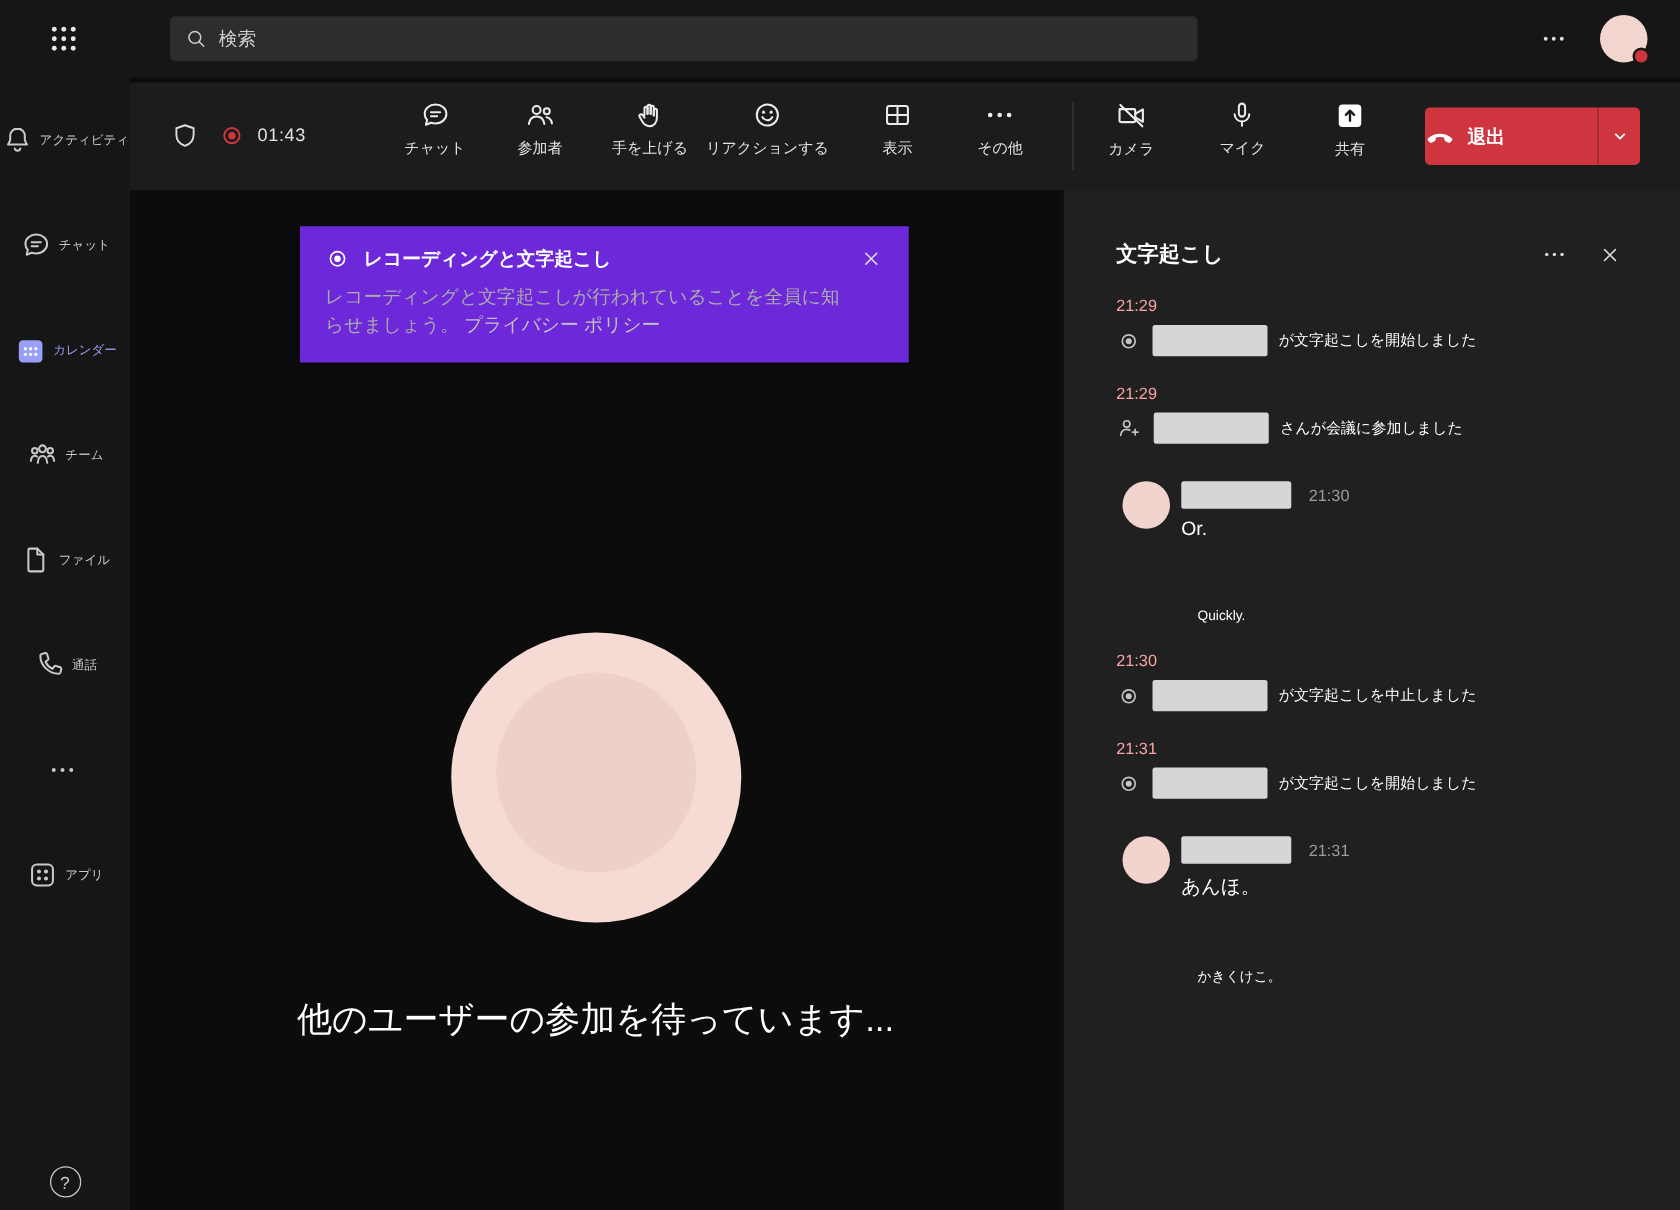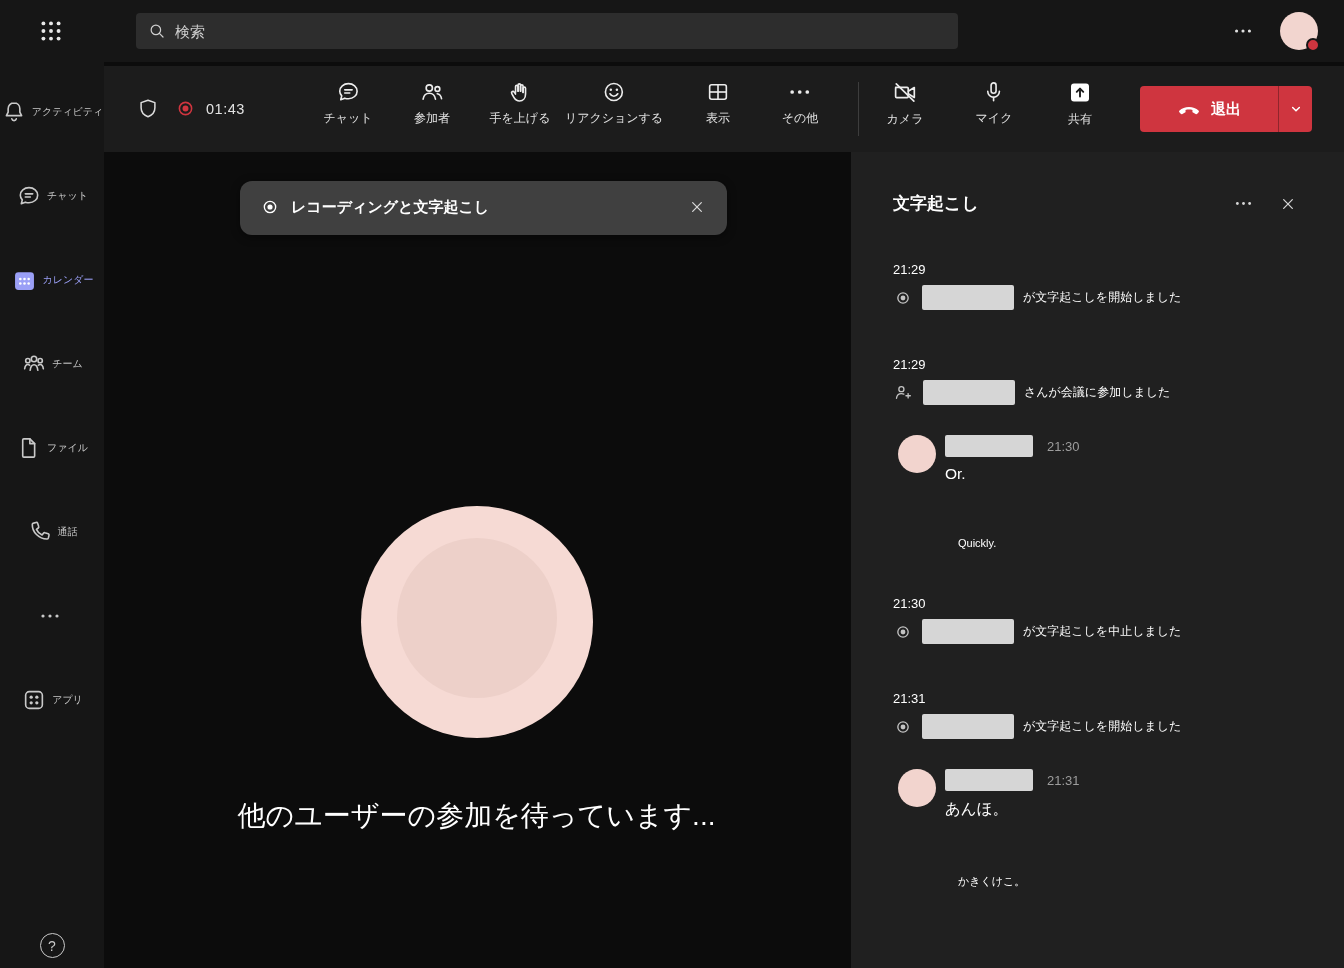--- a/index.html
+++ b/index.html
@@ -37,46 +37,46 @@
   .toolbar{position:absolute;left:104px;top:66px;width:1240px;height:86px;background:#1c1c1c}
   .shield-btn{position:absolute;left:32px;top:31px;color:#dcdcdc}
   .rec-ind{position:absolute;left:71px;top:32px}
   .timer{position:absolute;left:102px;top:35px;font-size:14.5px;color:#e3e3e3;letter-spacing:.5px}
   .tbtn{position:absolute;top:13px;transform:translateX(-50%);display:flex;flex-direction:column;
     align-items:center;gap:5px;color:#ececec;cursor:pointer}
   .tlbl{font-size:12px;color:#e3e3e3;white-space:nowrap}
   .tdiv{position:absolute;left:754px;top:16px;width:1px;height:54px;background:#3d3d3d}
   .leave{position:absolute;left:1036px;top:20px;width:172px;height:46px;background:#cf353f;
     border-radius:4px;display:flex;align-items:center;overflow:hidden}
-  .leave-main{flex:1;height:100%;display:flex;align-items:center;justify-content:center;gap:10px;
+  .leave-main{flex:1;height:100%;display:flex;align-items:center;gap:10px;
     font-size:15px;font-weight:700;color:#fff}
   .leave-sep{width:1px;height:46px;background:rgba(0,0,0,.3)}
   .leave-chevron{width:33px;height:100%;display:flex;align-items:center;justify-content:center}
 
   
   .stage{position:absolute;left:104px;top:152px;width:745px;height:816px;background:#0c0c0c}
-  .banner{position:absolute;left:136px;top:29px;width:487px;background:#404040;border-radius:12px;
+  .banner{position:absolute;left:136px;top:29px;width:487px;background:#6d28d9;border-radius:0;
     padding:16px 20px 18px;box-shadow:0 2px 10px rgba(0,0,0,.45)}
   .banner-head{display:flex;align-items:center;gap:11px}
   .banner-title{font-size:15px;font-weight:700;color:#fff}
   .banner-close{margin-left:auto;color:#d8d8d8}
   .banner-body{margin-top:10px;color:#ababab;font-size:15px;line-height:1.5;padding-right:26px}
   .privacy-link{color:#c3c3c3;cursor:pointer}
   .stage-avatar{position:absolute;left:50%;top:354px;width:232px;height:232px;margin-left:-116px;
     border-radius:50%;background:#f6dad4}
   .stage-avatar-inner{position:absolute;left:36px;top:32px;width:160px;height:160px;border-radius:50%;background:#edd0c9}
   .waiting{position:absolute;left:0;top:645px;width:100%;text-align:center;font-size:28px;font-weight:400;color:#fff}
 
   
   .panel{position:absolute;left:849px;top:152px;width:495px;height:816px;background:#202020;border-left:2px solid #0c0c0c}
   .panel-header{display:flex;align-items:center;padding:40px 46px 0 42px}
   .panel-title{font-size:17px;font-weight:700}
   .ph-actions{margin-left:auto;display:flex;align-items:center;gap:24px;color:#d6d6d6}
   .panel-body{padding:0 44px 0 42px;height:744px;overflow:hidden}
-  .t-time{color:#ffffff;font-size:13px;margin:47px 0 8px}
+  .t-time{color:#fca5a5;font-size:13px;margin:22px 0 8px}
   .t-sysrow{display:flex;align-items:center;gap:9px;font-size:12px;color:#fff}
   .redact{display:inline-block;width:92px;height:25px;background:#d6d6d6;border-radius:2px;flex:none}
   .redact.name{width:88px;height:22px}
   .t-speech{display:flex;gap:9px;margin-top:30px;padding-left:5px}
   .t-avatar{width:38px;height:38px;border-radius:50%;background:#f2d4ce;flex:none}
   .t-head{display:flex;align-items:center;gap:14px}
   .t-time-inline{color:#9d9d9d;font-size:13px}
   .t-text{margin-top:8px;font-size:15.5px}
   .t-cont{margin:54px 0 0 65px;font-size:11px}
 </style>
@@ -327,20 +327,24 @@
             <circle cx="12" cy="12" r="6.8" fill="none" stroke="#ffffff" stroke-width="1.6"></circle>
             <circle cx="12" cy="12" r="3.1" fill="#ffffff"></circle>
           </svg>
         <span class="banner-title">レコーディングと文字起こし</span>
         <button class="banner-close">
           <svg viewBox="0 0 24 24" width="20" height="20" fill="none" stroke="currentColor" stroke-width="1.5" stroke-linecap="round">
               <path d="M6.8 6.8l10.4 10.4"></path>
               <path d="M17.2 6.8L6.8 17.2"></path>
             </svg>
         </button>
+      </div>
+      <div class="banner-body">
+        <span>レコーディングと文字起こしが行われていることを全員に知らせましょう。</span>
+        <span class="privacy-link">プライバシー ポリシー</span>
       </div>
     </div>
 
     <div class="stage-avatar">
       <div class="stage-avatar-inner"></div>
     </div>
 
     <div class="waiting">他のユーザーの参加を待っています...</div>
   </div>
 

